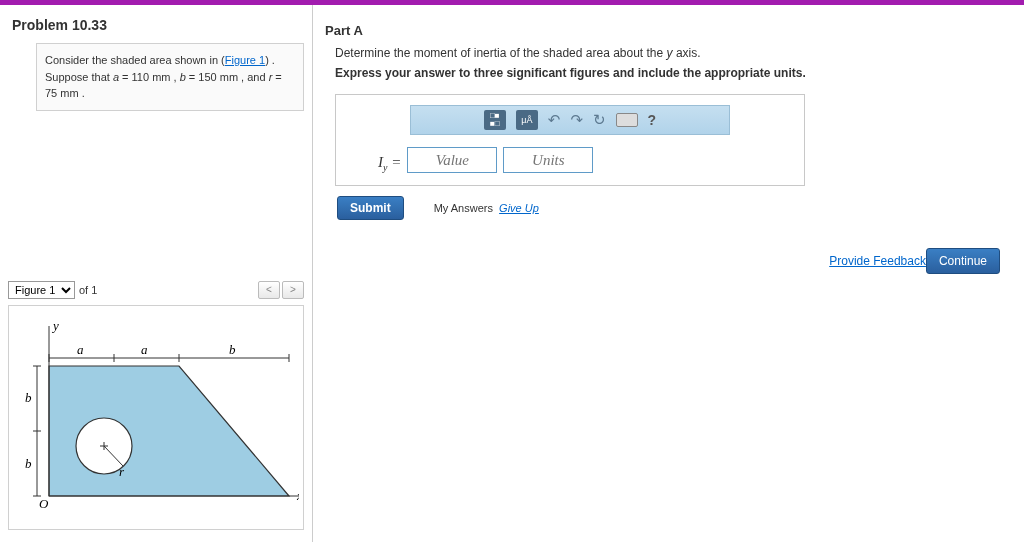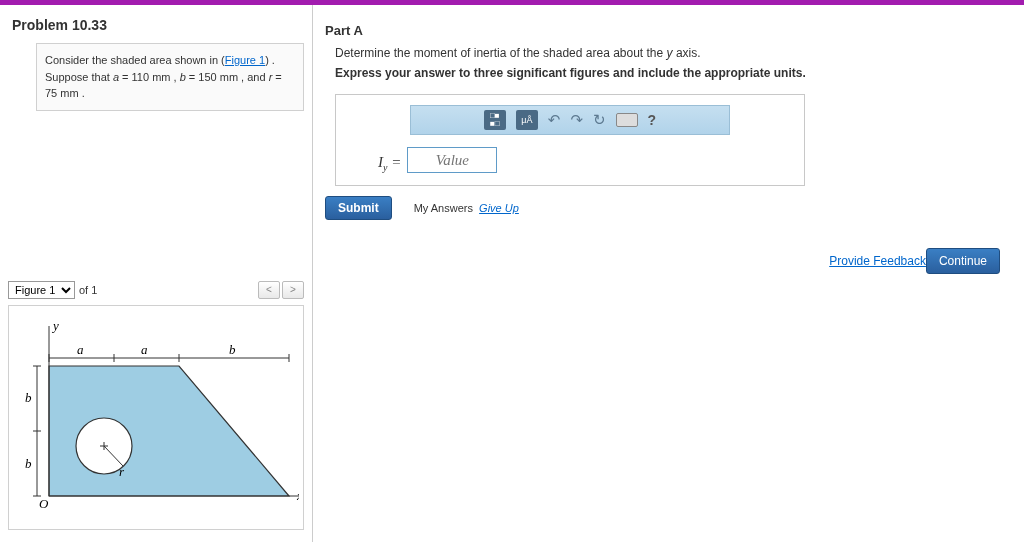--- a/index.html
+++ b/index.html
@@ -25,21 +25,21 @@
 .toolbar { width: 320px; height: 30px; background: linear-gradient(#c5dff0,#b1d3ea); border: 1px solid #9abed6; margin: 0 auto 12px auto; display: flex; align-items: center; justify-content: center; gap: 10px; }
 .tbicon { display: flex; align-items: center; justify-content: center; color: #fff; font-size: 12px; cursor: pointer; }
 .tbicon.dark { width: 22px; height: 20px; background: #4a6a85; border-radius: 2px; font-size: 9px; line-height: 1; flex-direction: column; }
 .tbicon.qm { color: #555; font-weight: bold; font-size: 14px; }
 .tbicon.arrow { color: #5d7a91; font-size: 15px; }
 .tbicon.kb { width: 22px; height: 14px; border: 1px solid #888; background: #ddd; border-radius: 2px; }
 .input-row { display: flex; align-items: flex-end; gap: 6px; margin-left: 32px; }
 .iy-label { font-family: 'Times New Roman', serif; font-style: italic; font-size: 15px; }
 .iy-label sub { font-size: 10px; font-style: italic; }
 .answer-input { width: 90px; height: 26px; border: 1px solid #5f9bc8; font-family: 'Times New Roman', serif; font-style: italic; font-size: 15px; color: #999; text-align: center; }
-.submit-row { display: flex; align-items: center; gap: 22px; margin: 10px 0 0 0; }
+.submit-row { display: flex; align-items: center; gap: 30px; margin: 10px 0 0 12px; }
 .submit-btn { background: linear-gradient(#3a7fc4,#2a5f9e); color: #fff; border: 1px solid #1f4d80; padding: 4px 12px; font-size: 12px; font-weight: bold; cursor: pointer; border-radius: 3px; }
 .my-answers { font-size: 11px; }
 .my-answers a { color: #0066cc; text-decoration: underline; cursor: pointer; font-style: italic; }
 .footer-row { display: flex; justify-content: flex-end; align-items: center; gap: 0; margin-top: 28px; padding-right: 12px; }
 .feedback-link { color: #0066cc; text-decoration: underline; font-size: 12px; cursor: pointer; }
 .continue-btn { background: linear-gradient(#3a7fc4,#2a5f9e); color: #fff; border: 1px solid #1f4d80; padding: 5px 12px; font-size: 12px; font-weight: normal; cursor: pointer; border-radius: 3px; }
 svg text { font-family: 'Times New Roman', serif; font-style: italic; }
 </style>
 </head>
 <body>
@@ -119,20 +119,21 @@
         <div class="tbicon dark">μÅ</div>
         <div class="tbicon arrow">↶</div>
         <div class="tbicon arrow">↷</div>
         <div class="tbicon arrow">↻</div>
         <div class="tbicon kb"></div>
         <div class="tbicon qm">?</div>
       </div>
       <div class="input-row">
         <span class="iy-label"><span>I</span><sub>y</sub><span> = </span></span>
         <input class="answer-input" type="text" placeholder="Value" style="">
+        <input class="answer-input" type="text" placeholder="Units" style="">
       </div>
     </div>
 
     <div class="submit-row">
       <button class="submit-btn">Submit</button>
       <span class="my-answers">
         <span>My Answers</span>&nbsp;&nbsp;<a>Give Up</a>
       </span>
     </div>
 

